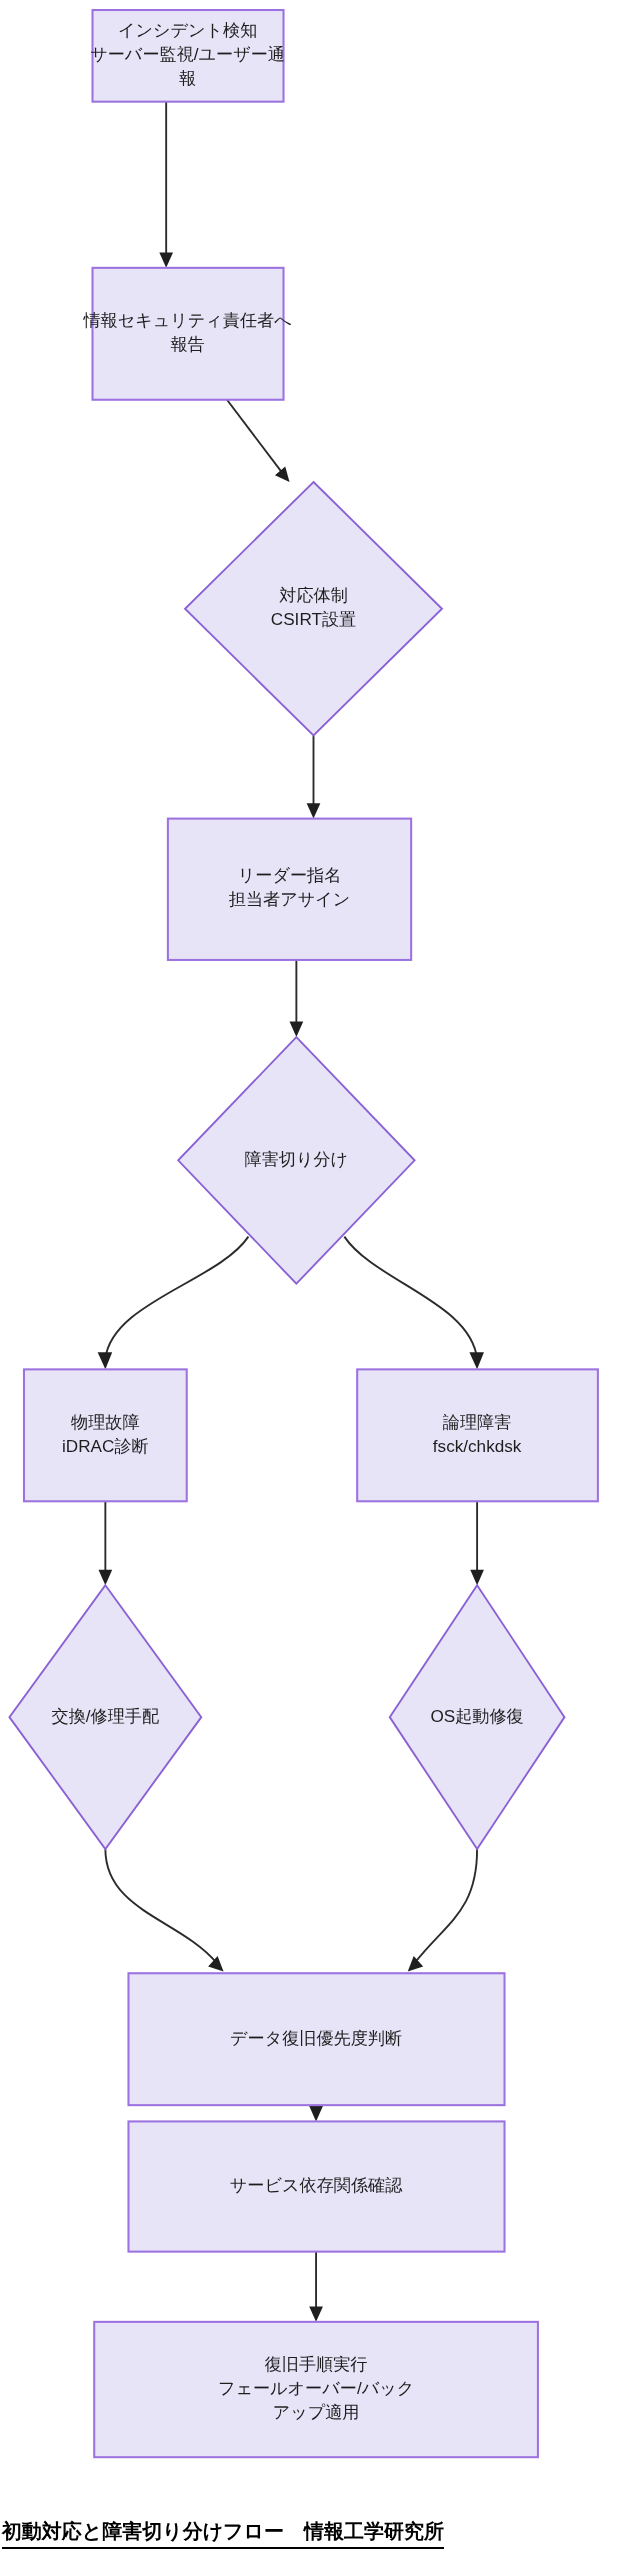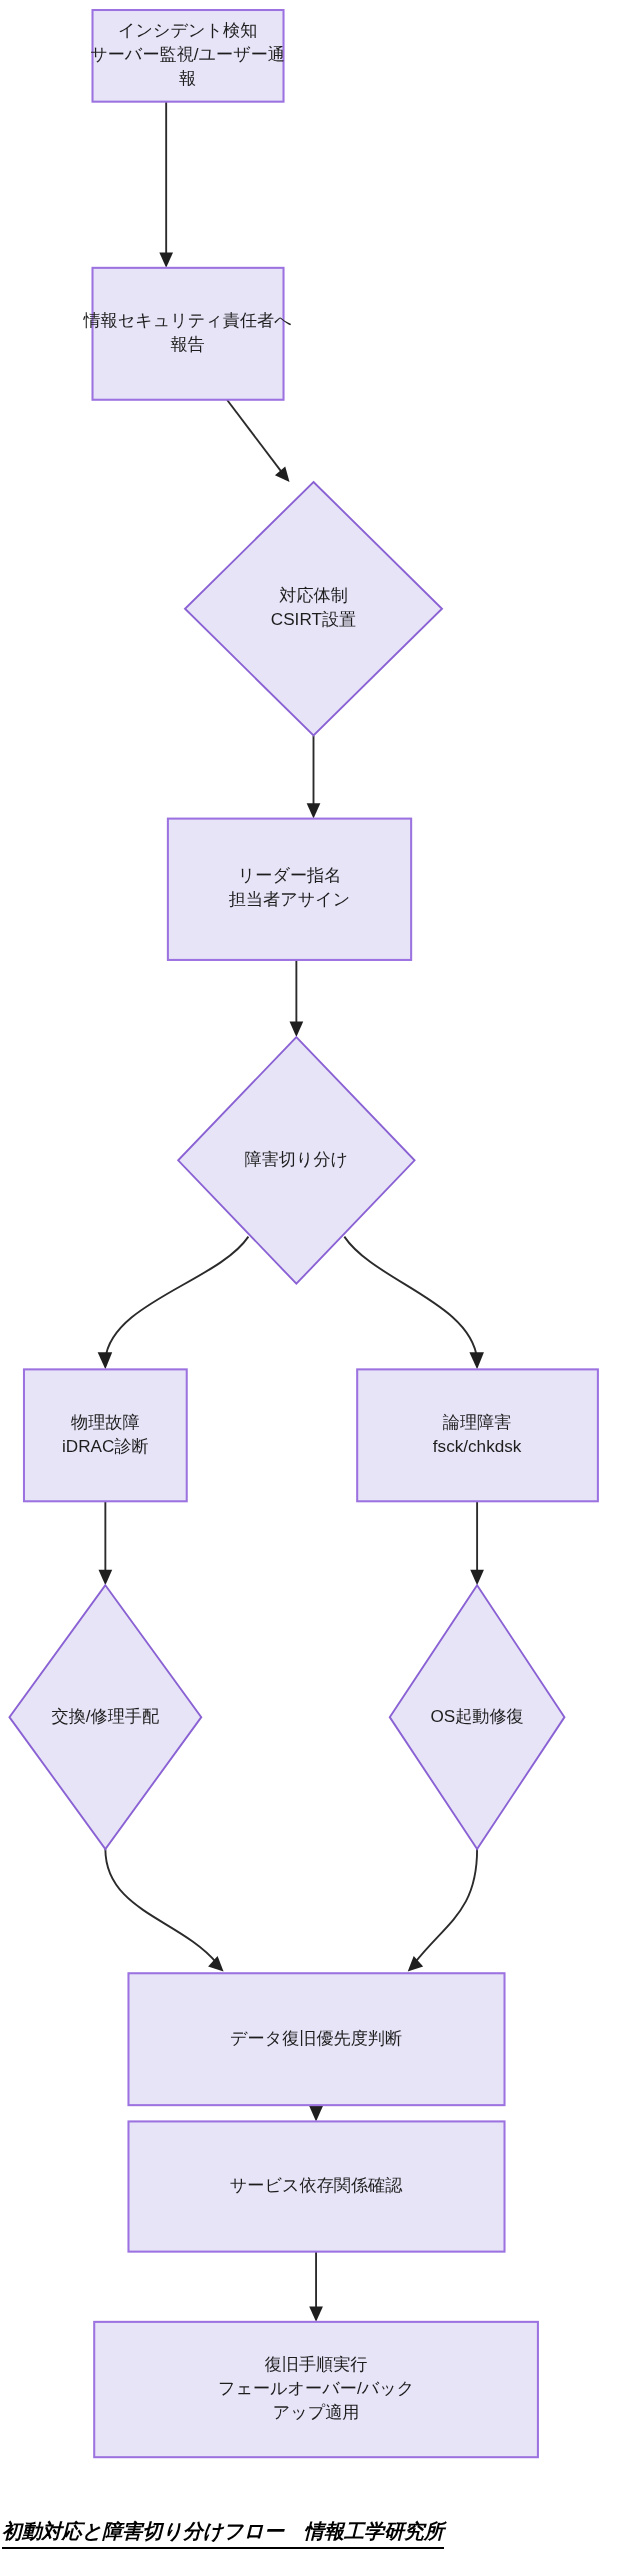--- a/index.html
+++ b/index.html
@@ -50,21 +50,20 @@
     text-anchor: middle;
     dominant-baseline: middle;
     white-space: pre;
   }
   .caption-wrap {
     position: absolute;
     left: 0;
     top: 2518px;
     width: 537px;
     height: 39px;
-    font-style: italic;
   }
   .caption-text {
     font-family: "Liberation Sans", "DejaVu Sans", sans-serif;
     font-size: 20px;
     font-weight: bold;
     color: #000000;
     letter-spacing: 0px;
     display: inline-block;
     border-bottom: 2.6px solid #000000;
     padding-bottom: 1.7px;

